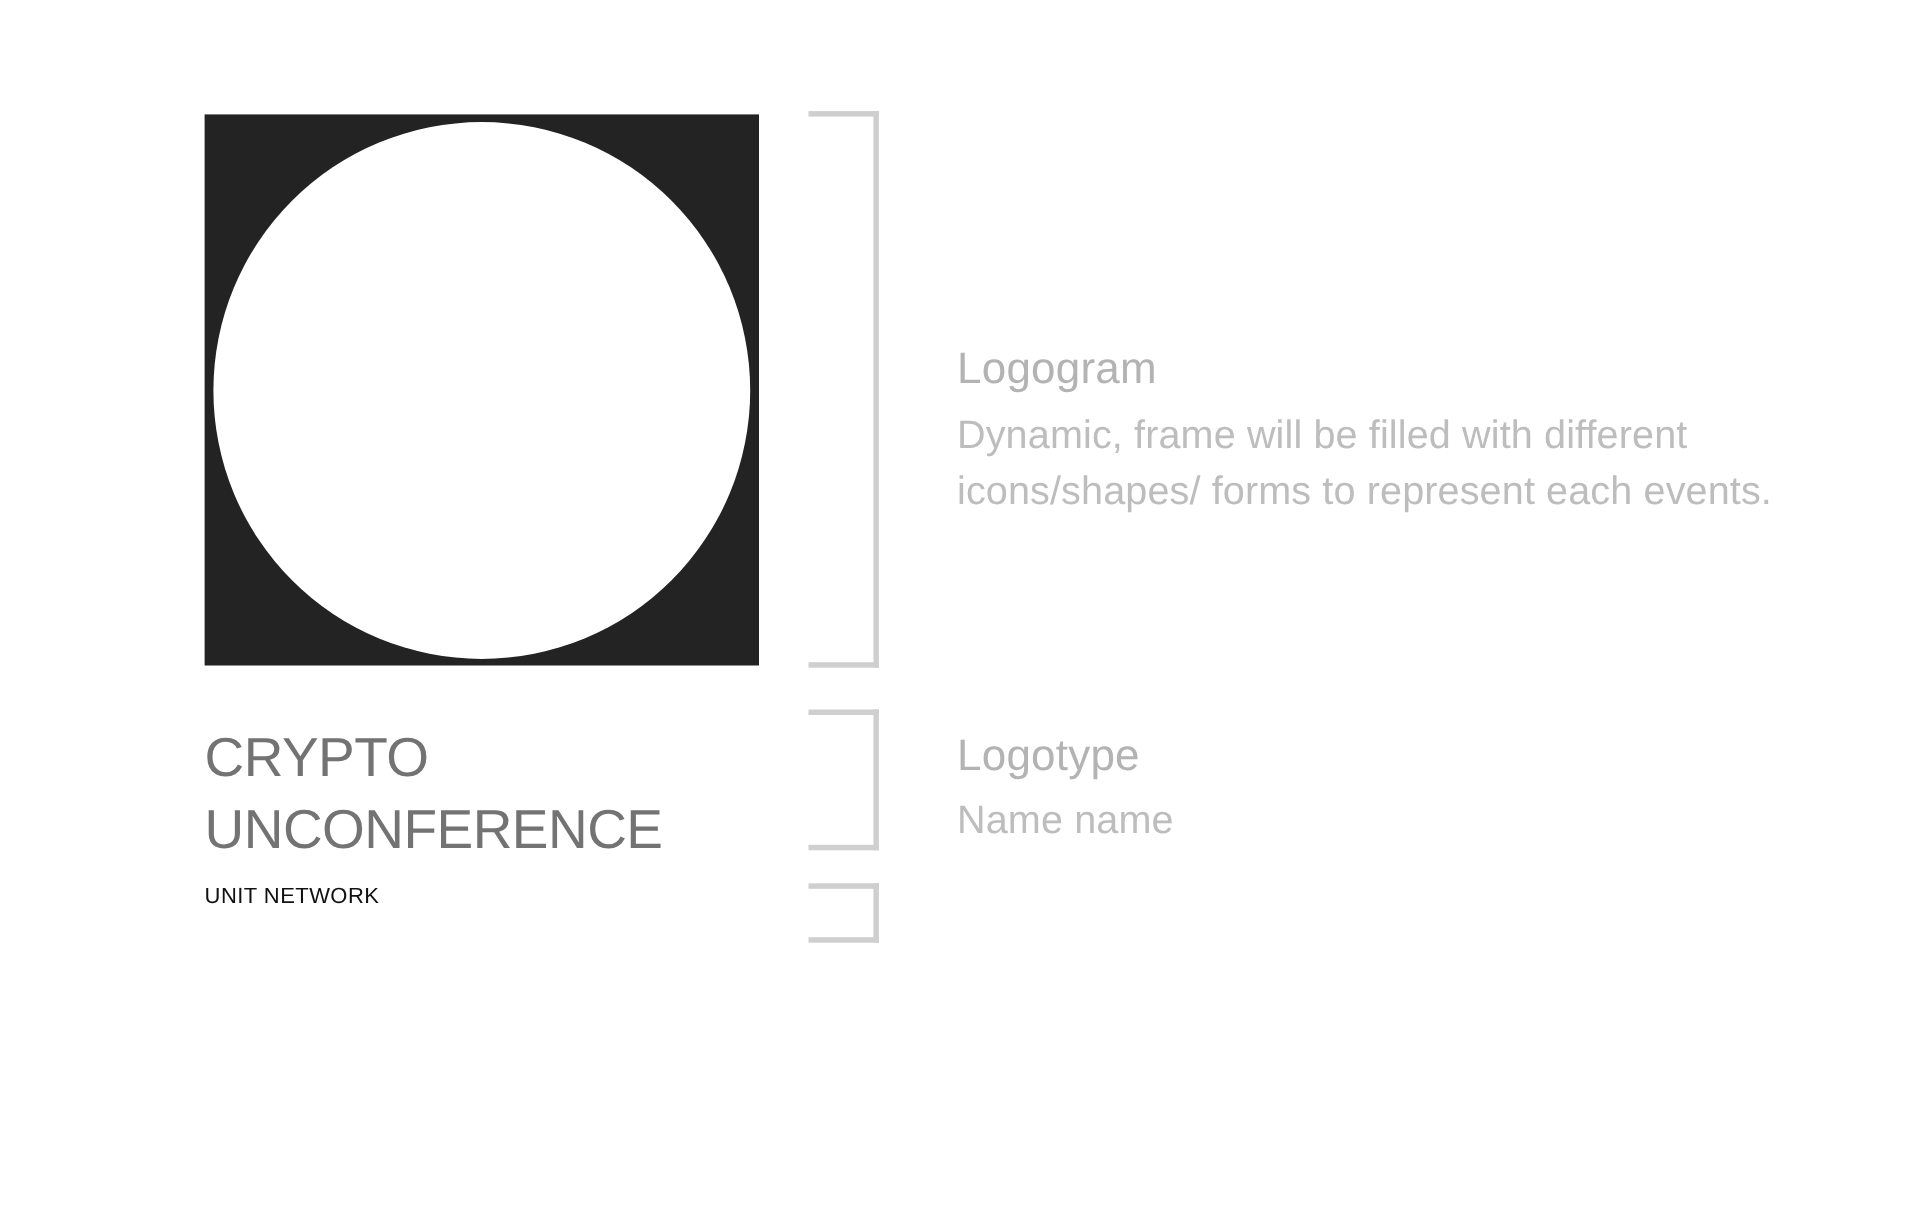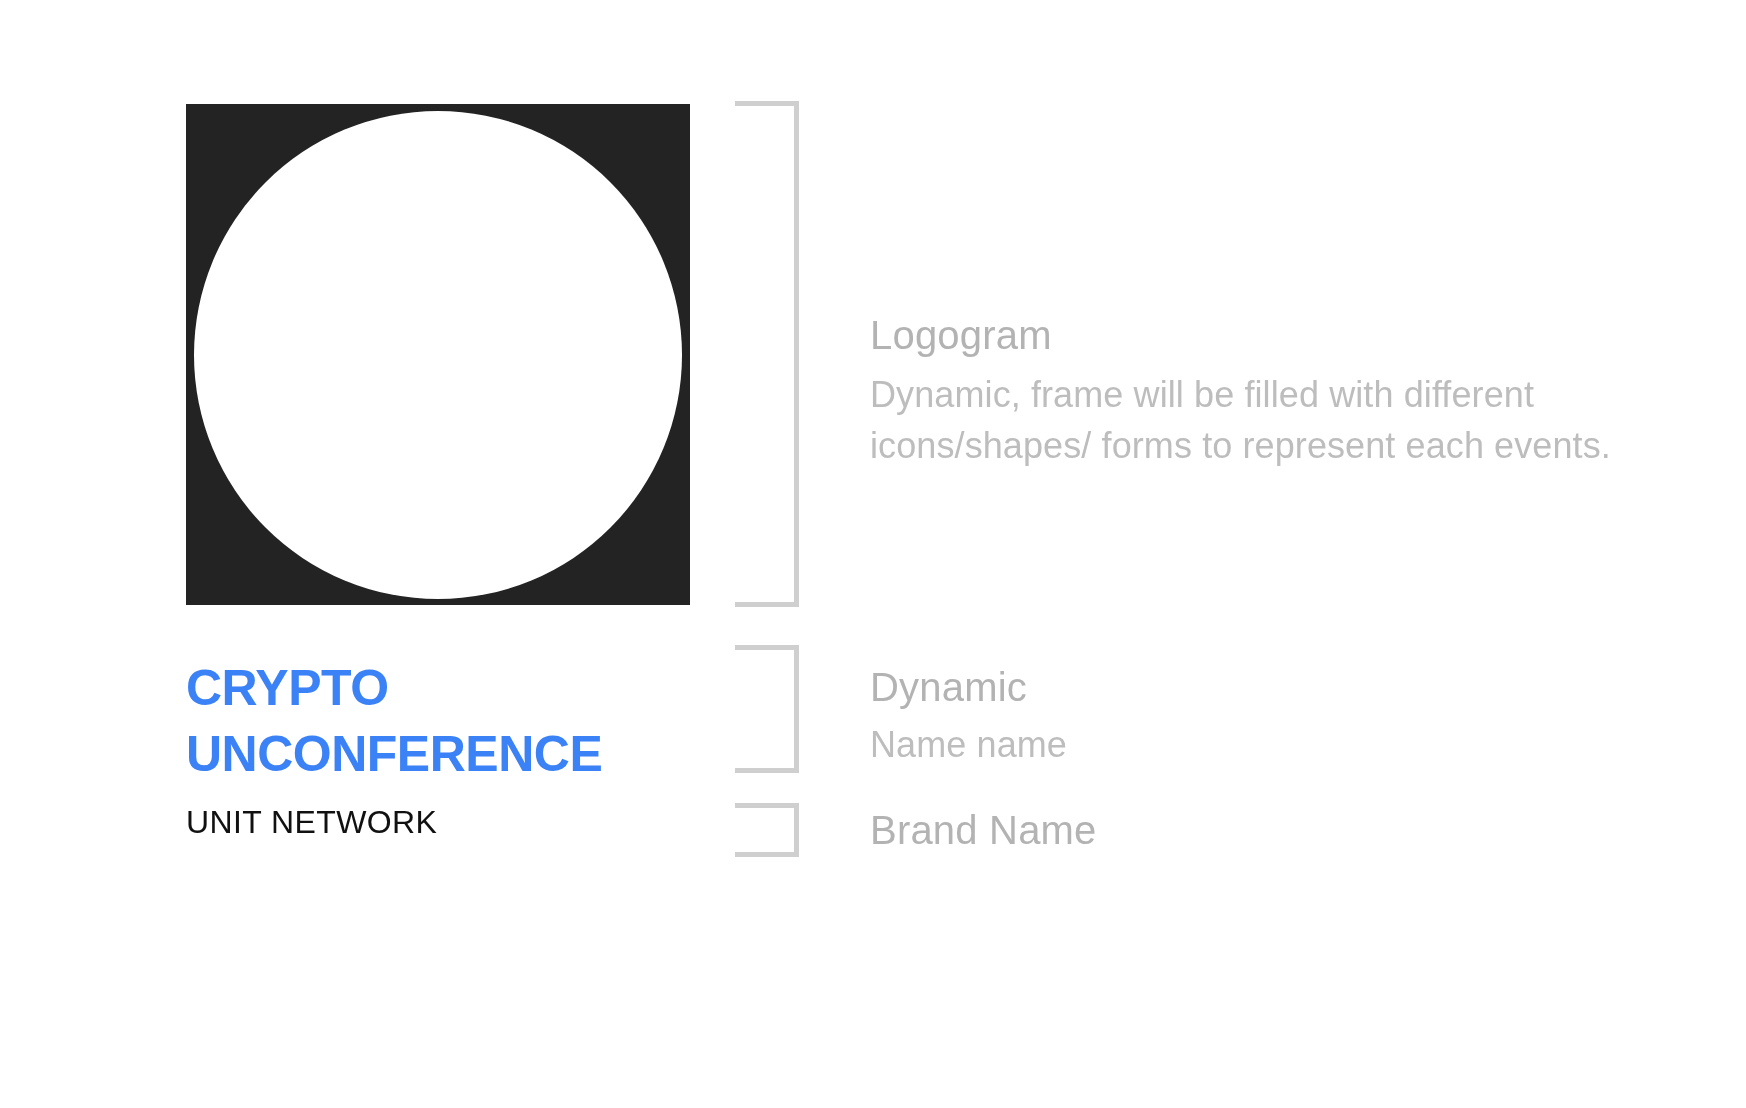--- a/index.html
+++ b/index.html
@@ -39,32 +39,32 @@
     width: 488px;
     height: 488px;
     margin-left: -244px;
     margin-top: -244px;
     background: #ffffff;
     border-radius: 50%;
   }
 
   .logotype {
     margin-top: 50px;
-    font-weight: bold;
+    font-weight: normal;
     font-size: 50px;
     line-height: 1.32;
     letter-spacing: -0.5px;
-    color: #3b82f6;
+    color: #737373;
     white-space: pre-line;
   }
 
   .brandname {
     margin-top: 16px;
     font-weight: normal;
-    font-size: 32px;
+    font-size: 20px;
     line-height: 1.2;
     letter-spacing: 0.4px;
     color: #111111;
   }
 
   
   .bracket {
     position: absolute;
     border: 5px solid #cfcfcf;
     border-left: none;
@@ -146,21 +146,18 @@
 
 <div class="annotations">
 
   <div class="annotation annotation-logogram">
     <div class="ann-title">Logogram</div>
     <div class="ann-desc">Dynamic, frame will be filled with different
 icons/shapes/ forms to represent each events.</div>
   </div>
 
   <div class="annotation annotation-logotype">
-    <div class="ann-title">Dynamic</div>
+    <div class="ann-title">Logotype</div>
     <div class="ann-desc compact">Name name</div>
   </div>
 
-  <div class="annotation annotation-brandname">
-    <div class="ann-title">Brand Name</div>
-  </div>
 
 </div>
 
 </body></html>

